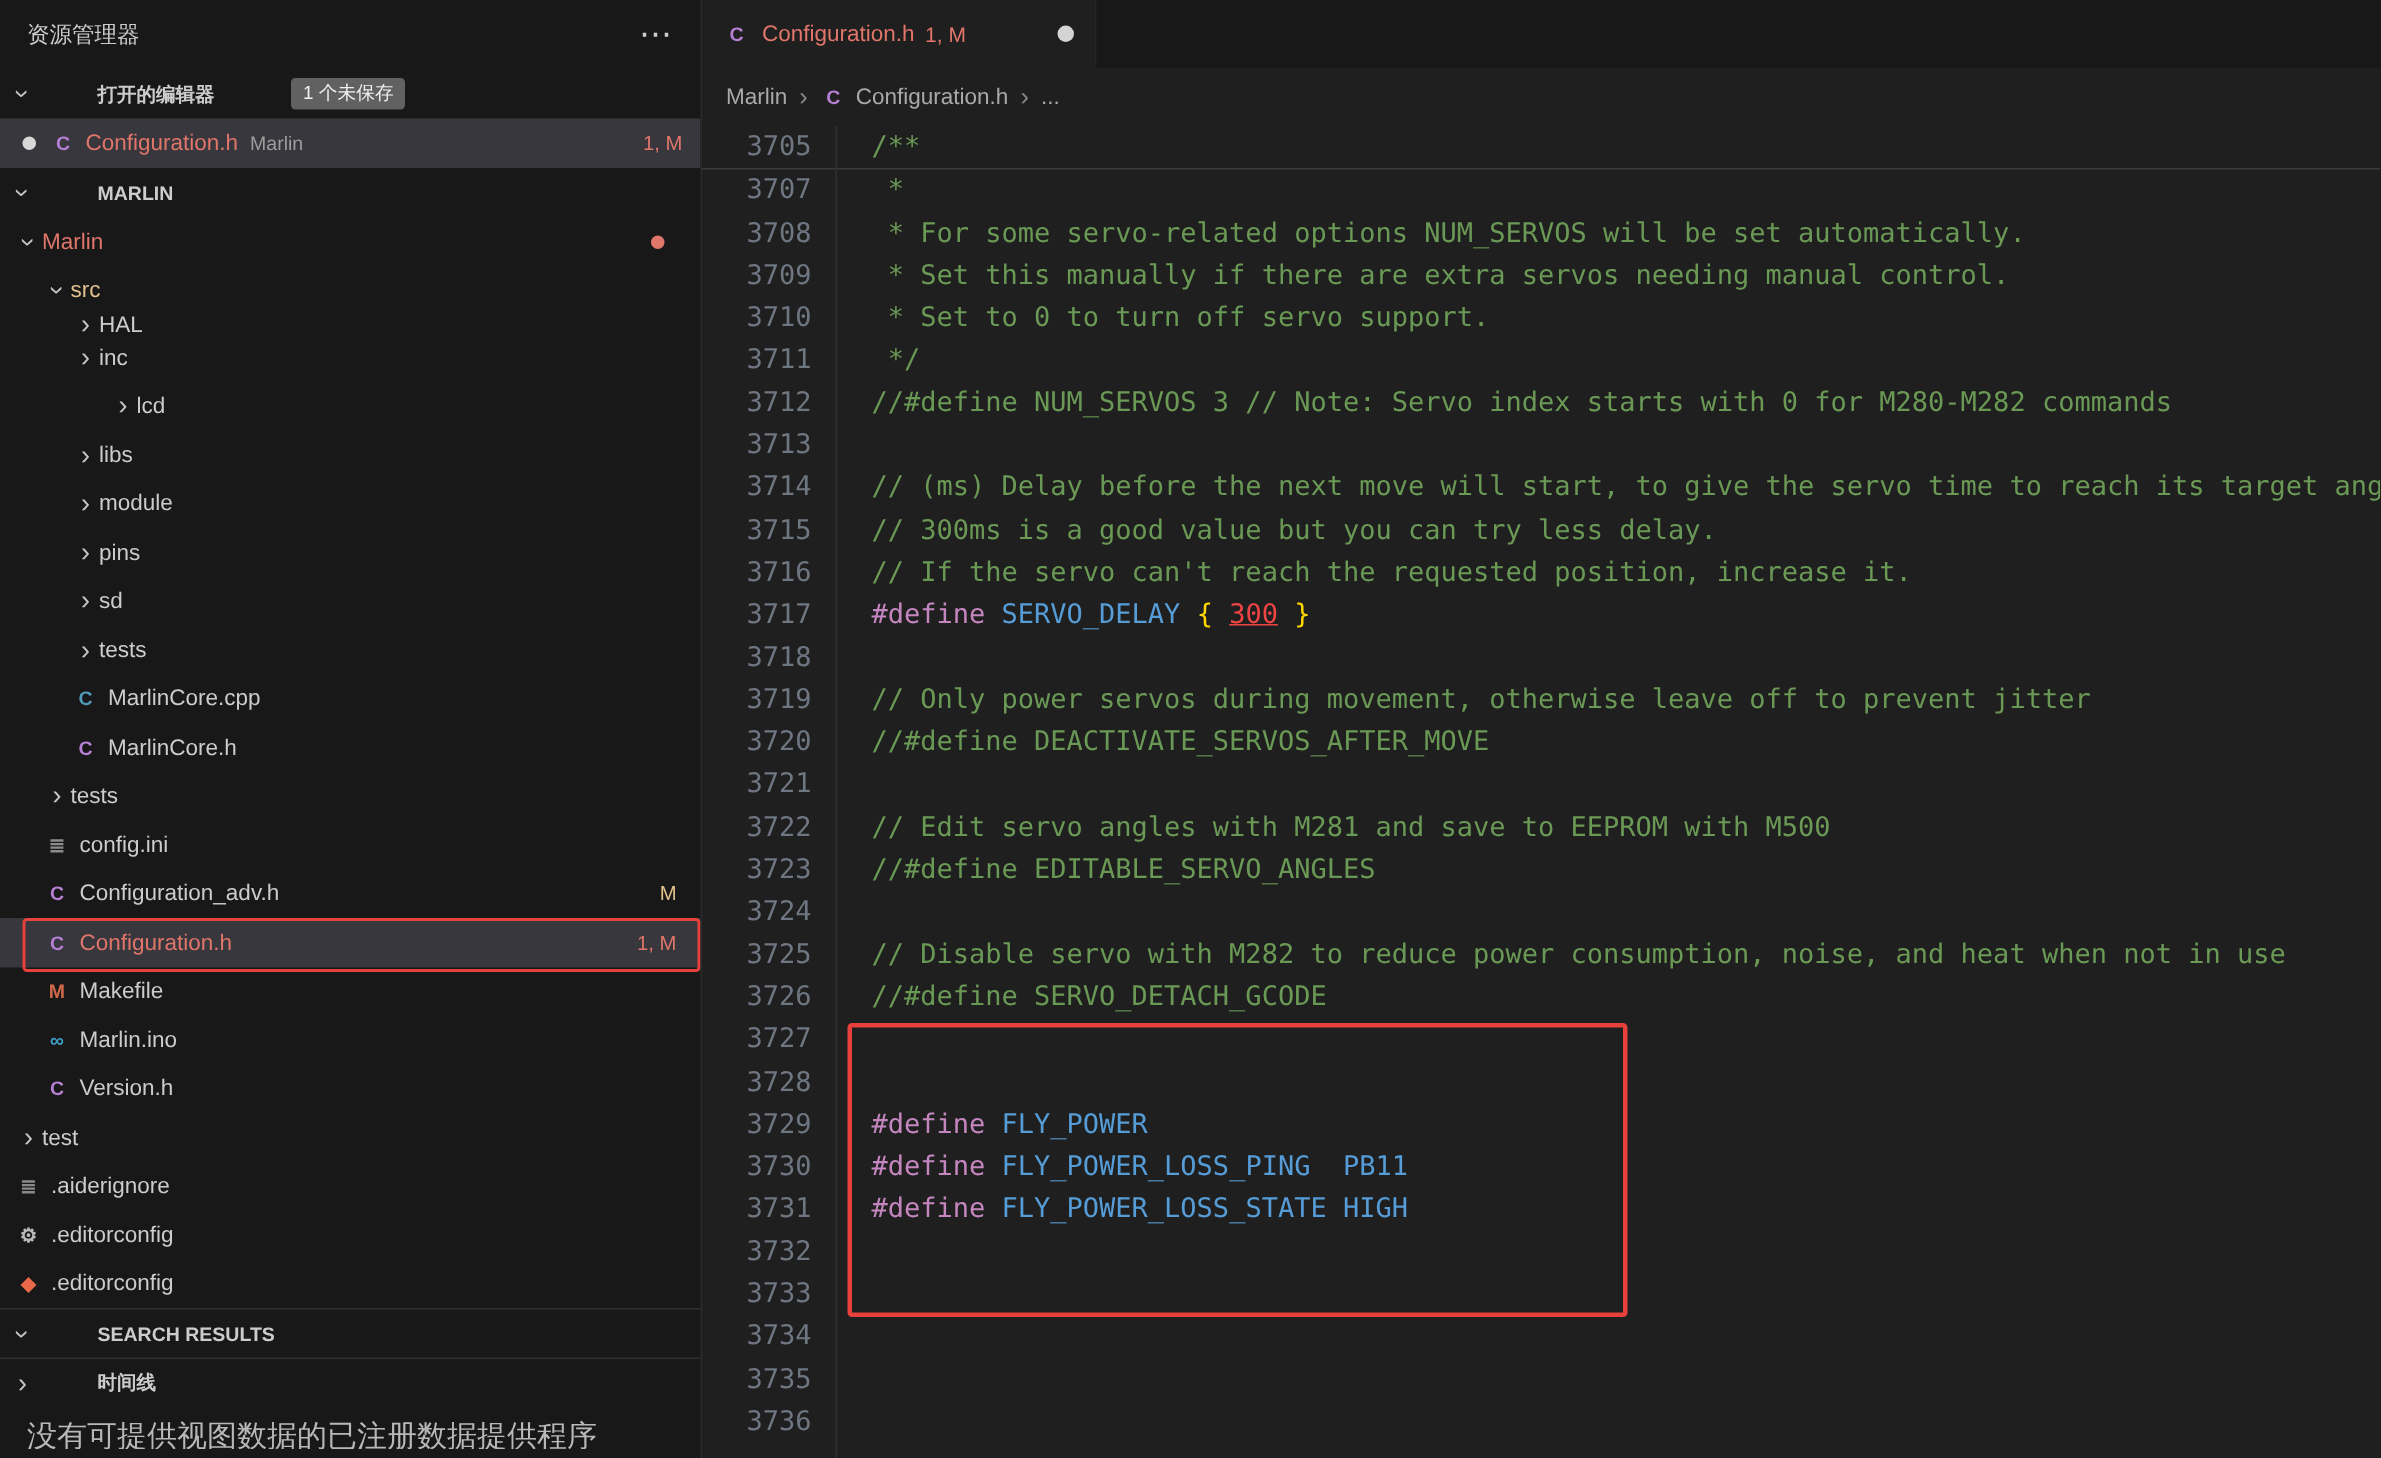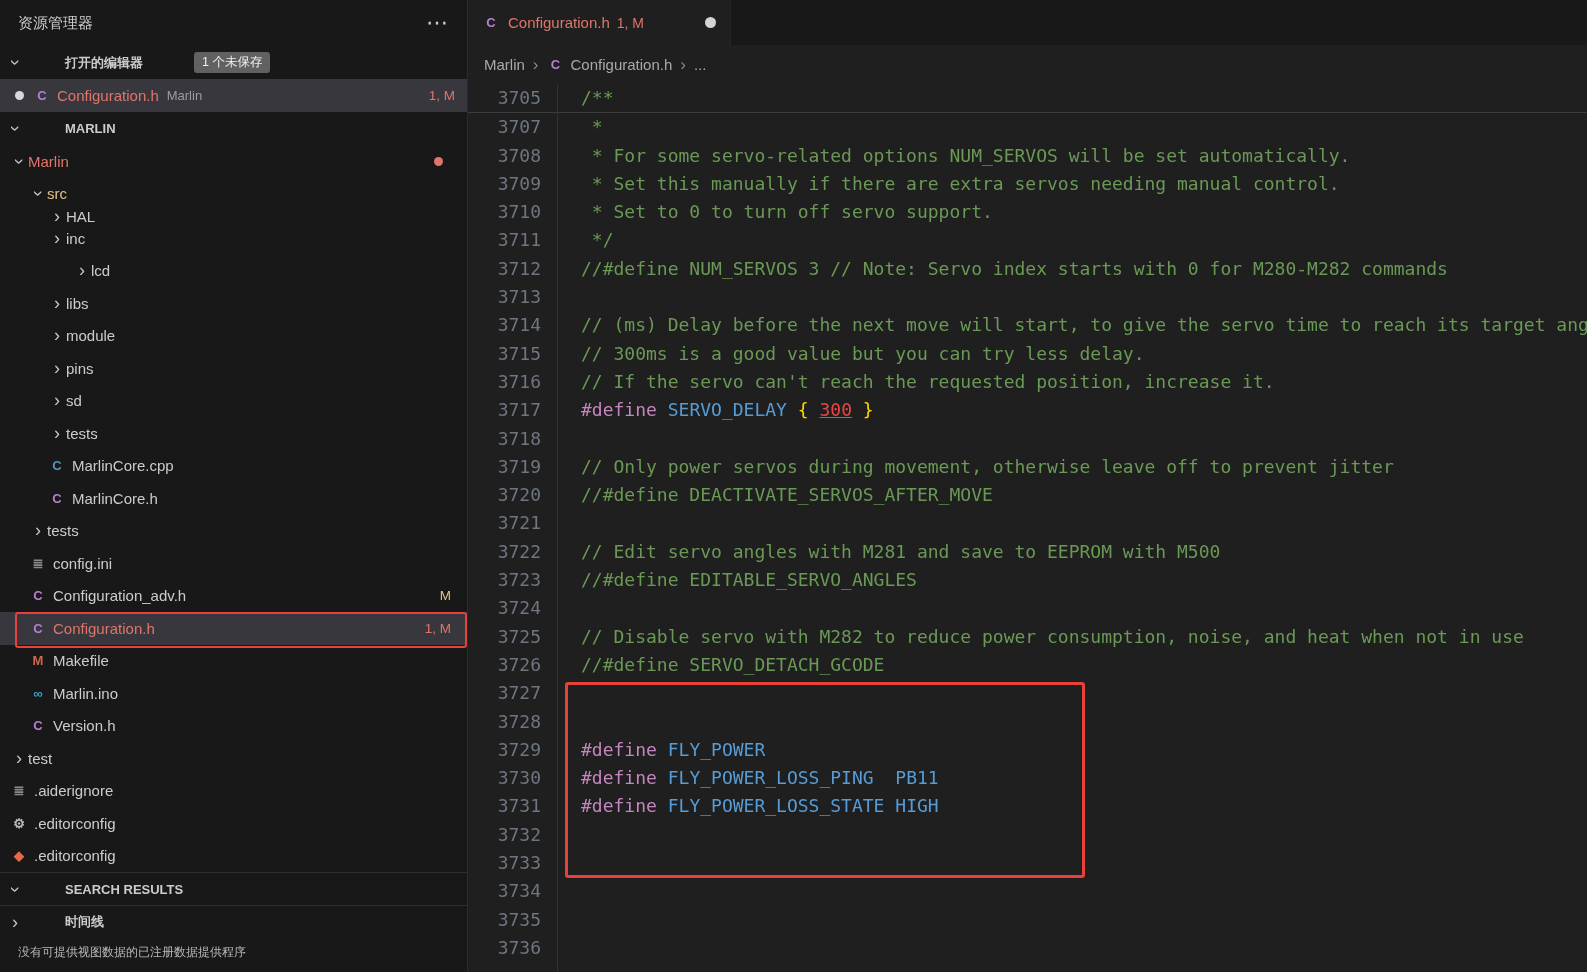--- a/index.html
+++ b/index.html
@@ -27,21 +27,21 @@
   .ic-makefile { color:#d0694a; } .ic-ini, .ic-ignore { color:#8a8a8a; }
   .ic-gear { color:#bbbbbb; } .ic-git { color:#e8694a; }
   .err { color:#e0756a; } .mod { color:#e2c08d; }
   .fdesc { color:#9d9d9d; font-size:13px; margin-left:8px; }
   .row-badge { margin-left:auto; font-size:13.5px; }
   .tree-row { height:32.5px; display:flex; align-items:center; font-size:15px;
               padding-right:16px; cursor:pointer; }
   .tree-row.selected { background:#37373d; }
   .tree-row.clipped { height:12px; overflow:hidden; }
   .git-dot { width:9px; height:9px; border-radius:50%; background:#e0756a; margin-left:auto; margin-right:8px; flex:none; }
-  .empty-msg { padding:6px 18px; color:#b8b8b8; font-size:12px; height:28px; overflow:hidden; }
+  .empty-msg { padding:6px 18px; color:#b8b8b8; font-size:20px; height:28px; overflow:hidden; }
 
   
   .editor { flex:1; display:flex; flex-direction:column; background:#1f1f1f; position:relative; overflow:hidden; }
   .tab-bar { height:45px; background:#181818; display:flex; flex:none; }
   .tab { width:263px; background:#1f1f1f; display:flex; align-items:center;
          padding:0 14px; font-size:15px; border-right:1px solid #252526; cursor:pointer; }
   .tab .file-icon { margin-right:8px; }
   .tab-badge { margin-left:7px; font-size:14px; }
   .tab-dirty { width:11px; height:11px; border-radius:50%; background:#d4d4d4; margin-left:auto; flex:none; }
   .tab-filler { flex:1; background:#181818; }

